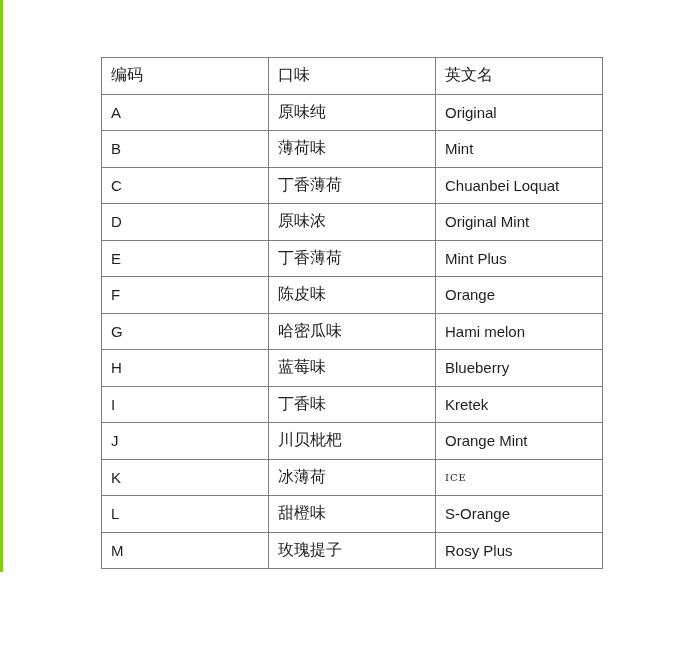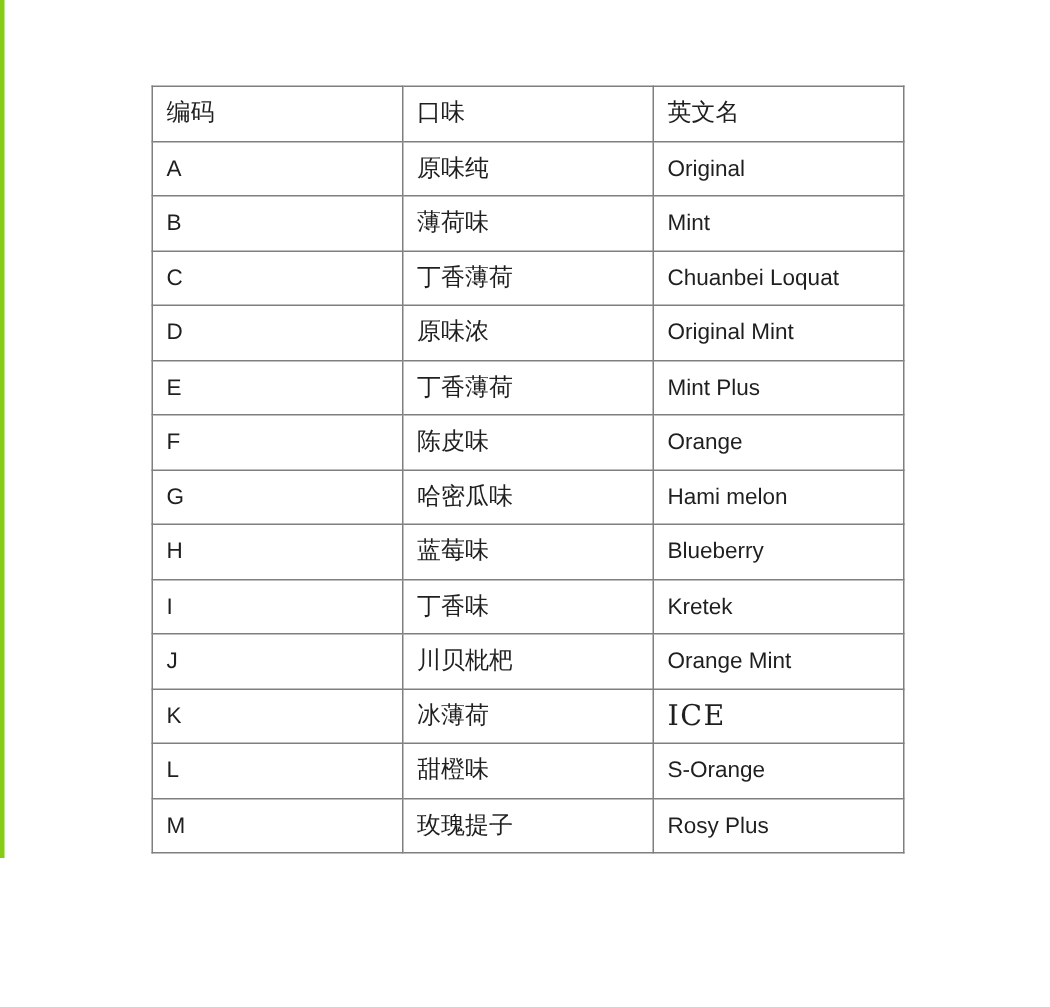--- a/index.html
+++ b/index.html
@@ -50,21 +50,21 @@
     font-size: 16px;
   }
   
   td.code, td.en {
     font-family: "Liberation Sans", "DejaVu Sans", sans-serif;
     font-size: 15px;
   }
   
   td.en.serif-latin {
     font-family: "DejaVu Serif", "Liberation Serif", serif;
-    font-size: 19px;
+    font-size: 10px;
     letter-spacing: 1px;
   }
 </style>
 </head>
 <body>
 
 <div class="page">
   <table class="flavor-table">
     <colgroup>
         <col>

